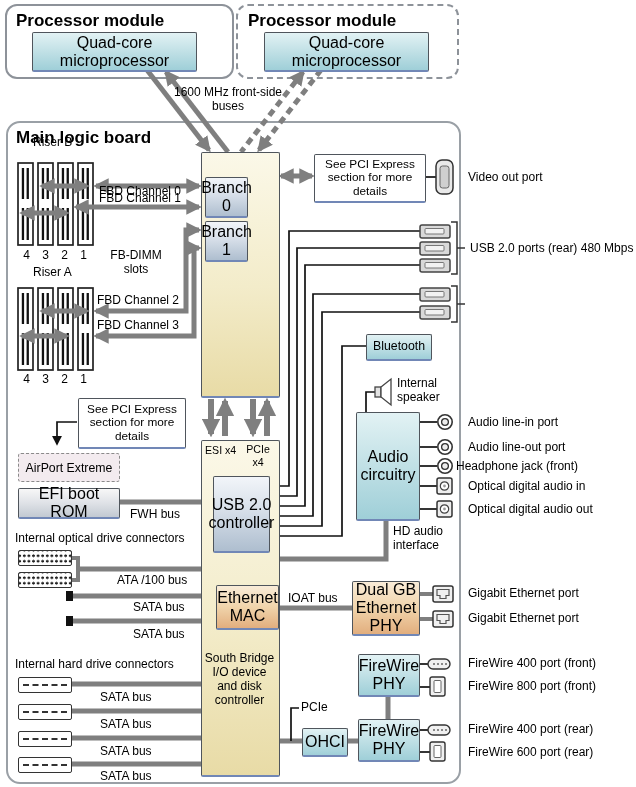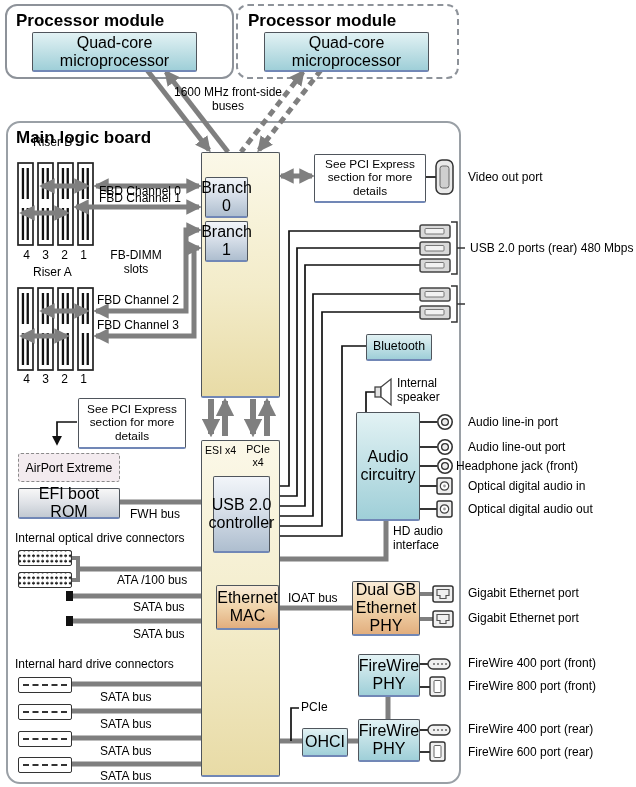--- a/index.html
+++ b/index.html
@@ -269,20 +269,21 @@
   <div class="lbl" style="left:100px;top:690px;">SATA bus</div>
   <div class="lbl" style="left:100px;top:717px;">SATA bus</div>
   <div class="lbl" style="left:100px;top:744px;">SATA bus</div>
   <div class="lbl" style="left:100px;top:769px;">SATA bus</div>
 
   <div class="box cream" style="left:201px;top:440px;width:77px;height:334px;"></div>
   <div class="lbl" style="left:205px;top:444px;font-size:10.6px;">ESI x4</div>
   <div class="lblw c" style="left:241px;top:443px;width:34px;font-size:10.6px;">PCIe x4</div>
   <div class="box bgray" style="left:213px;top:476px;width:55px;height:74px;">USB 2.0 controller</div>
   <div class="box orange" style="left:216px;top:585px;width:61px;height:42px;">Ethernet MAC</div>
+  <div class="lblw c" style="left:203px;top:651px;width:73px;">South Bridge I/O device and disk controller</div>
   <div class="lbl" style="left:301px;top:700px;">PCIe</div>
 
   <div class="box teal" style="left:366px;top:334px;width:64px;height:24px;font-size:12.3px;">Bluetooth</div>
   <div class="lblw" style="left:397px;top:376px;width:64px;">Internal speaker</div>
   <div class="box teal" style="left:356px;top:412px;width:62px;height:106px;">Audio circuitry</div>
   <div class="lblw" style="left:393px;top:524px;width:64px;">HD audio interface</div>
   <div class="lbl" style="left:288px;top:591px;">IOAT bus</div>
   <div class="box orange" style="left:352px;top:581px;width:66px;height:52px;">Dual GB Ethernet PHY</div>
   <div class="box teal" style="left:358px;top:654px;width:60px;height:40px;">FireWire PHY</div>
   <div class="box teal" style="left:302px;top:728px;width:44px;height:26px;">OHCI</div>

